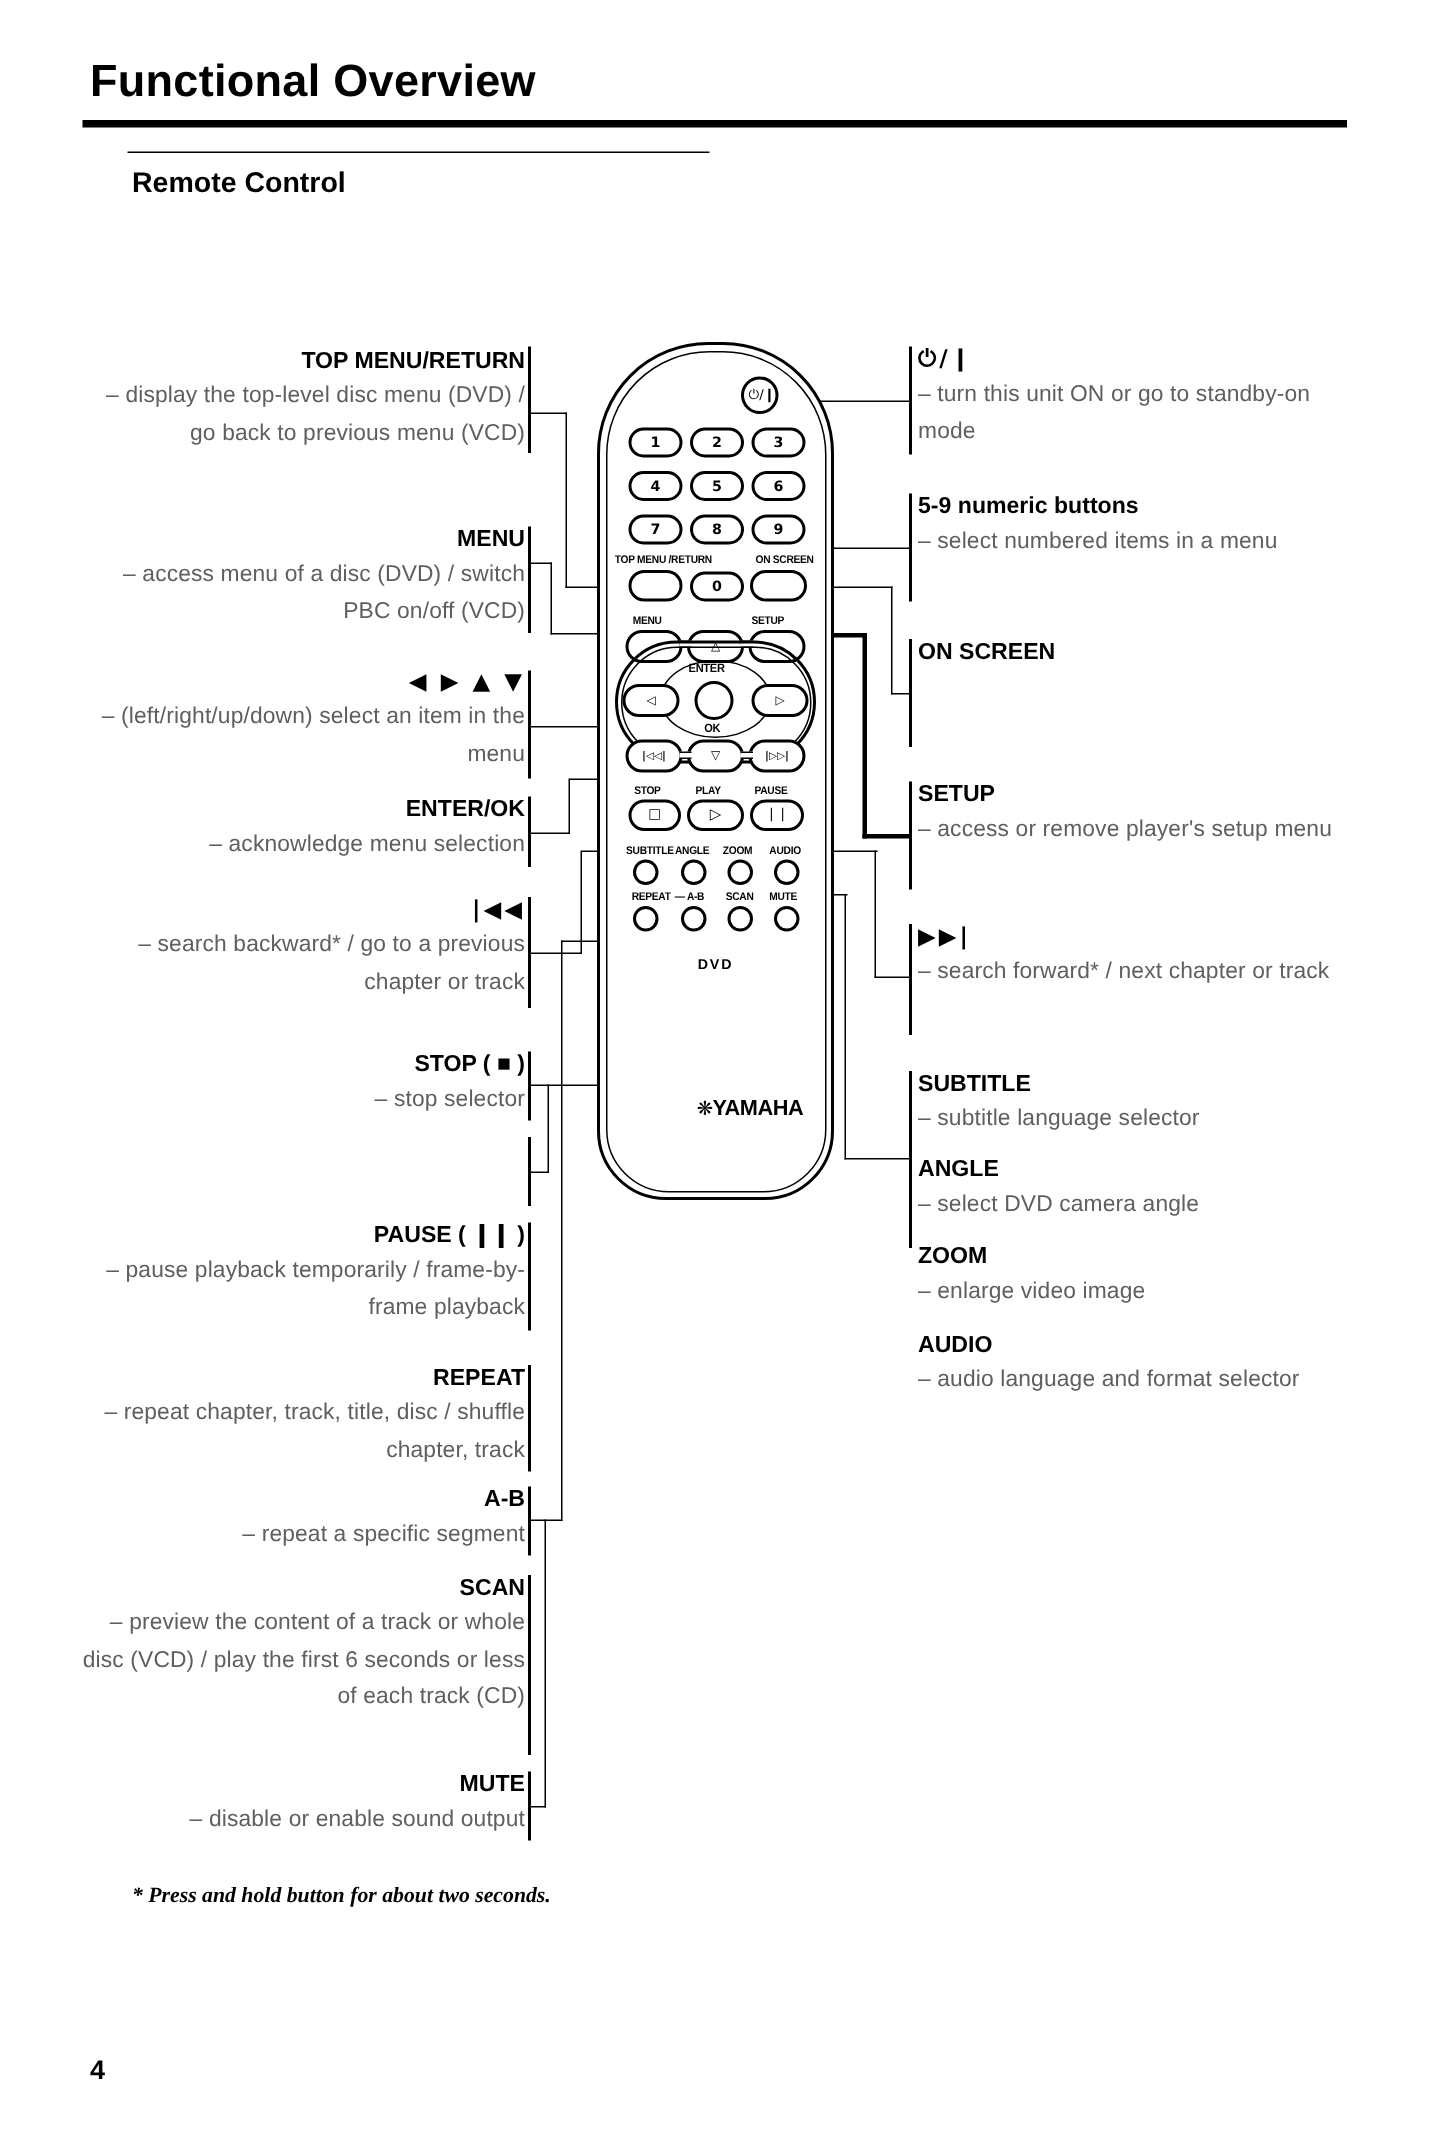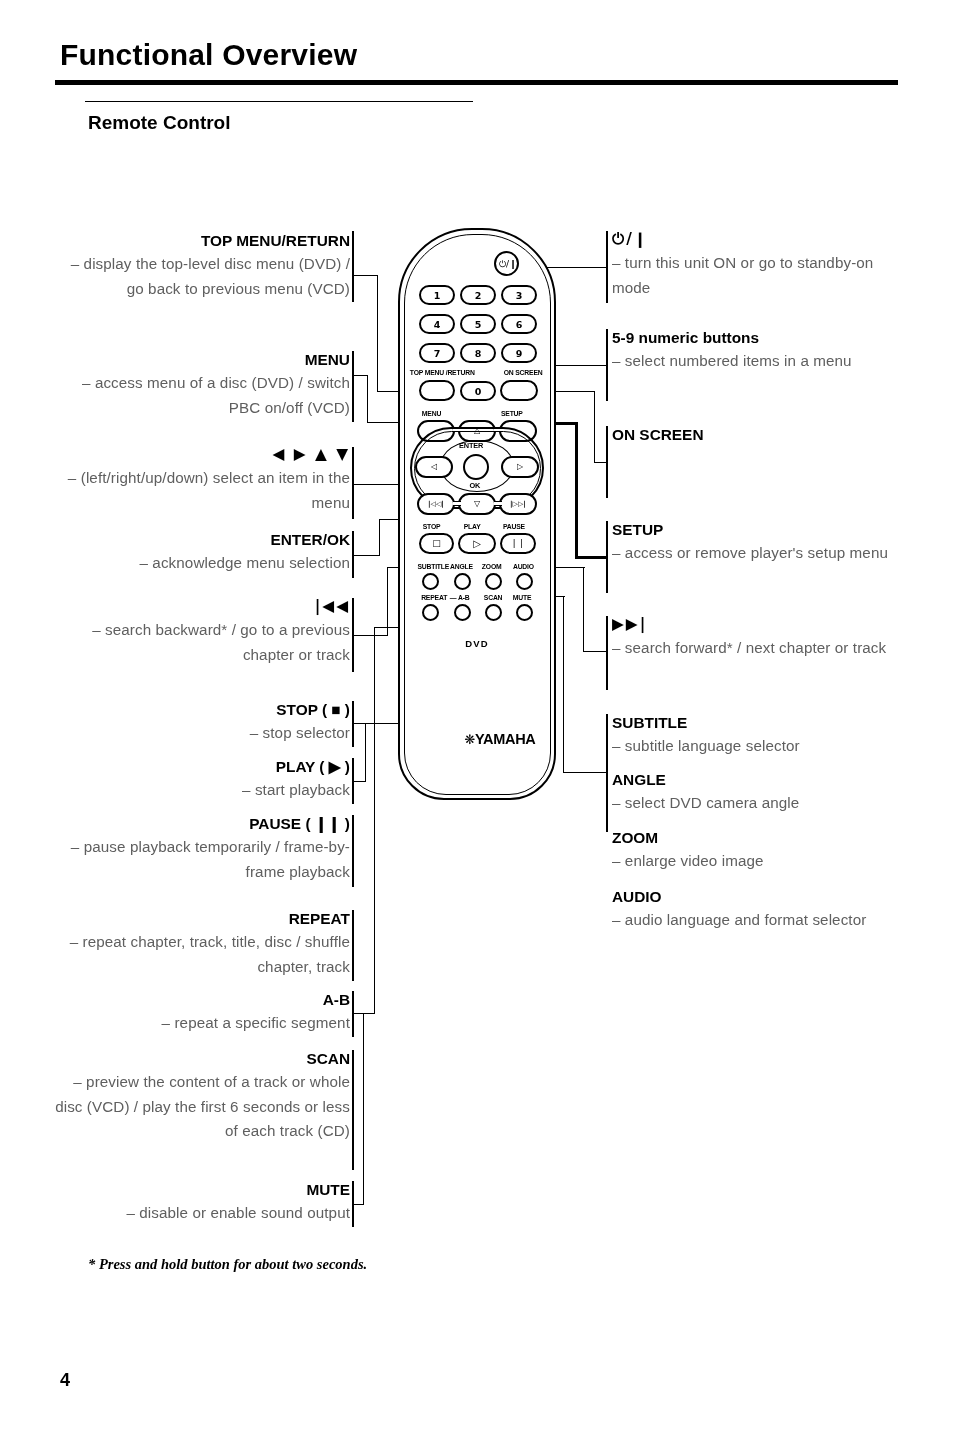--- a/index.html
+++ b/index.html
@@ -248,24 +248,20 @@
     <span class="ds">– search backward* / go to a previous chapter or track</span>
   </div>
   <div class="brace" style="left:352px; top:598px; height:74px;"></div>
 
   <div class="callout left" style="left:55px; top:698px; width:295px;">
     <span class="hd">STOP ( ■ )</span>
     <span class="ds">– stop selector</span>
   </div>
   <div class="brace" style="left:352px; top:701px; height:46px;"></div>
 
-  <div class="callout left" style="left:55px; top:755px; width:295px;">
-    <span class="hd">PLAY ( ▶ )</span>
-    <span class="ds">– start playback</span>
-  </div>
   <div class="brace" style="left:352px; top:758px; height:46px;"></div>
 
   <div class="callout left" style="left:55px; top:812px; width:295px;">
     <span class="hd">PAUSE ( ❙❙ )</span>
     <span class="ds">– pause playback temporarily / frame-by-frame playback</span>
   </div>
   <div class="brace" style="left:352px; top:815px; height:72px;"></div>
 
   <div class="callout left" style="left:55px; top:907px; width:295px;">
     <span class="hd">REPEAT</span>

